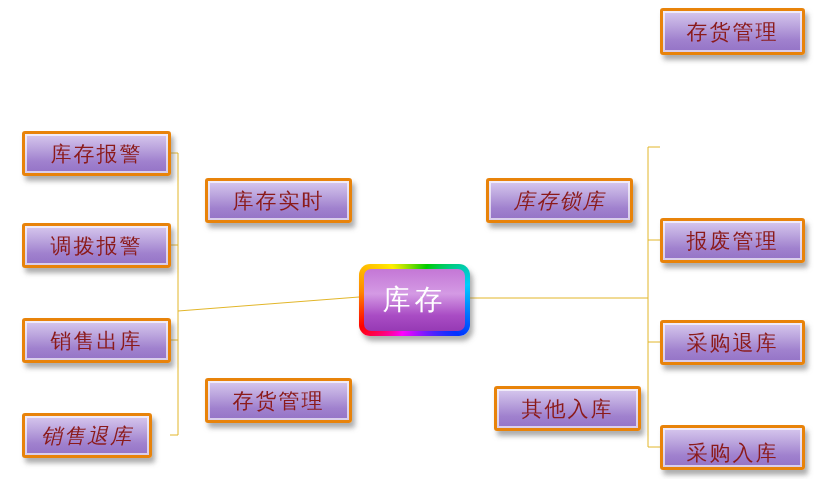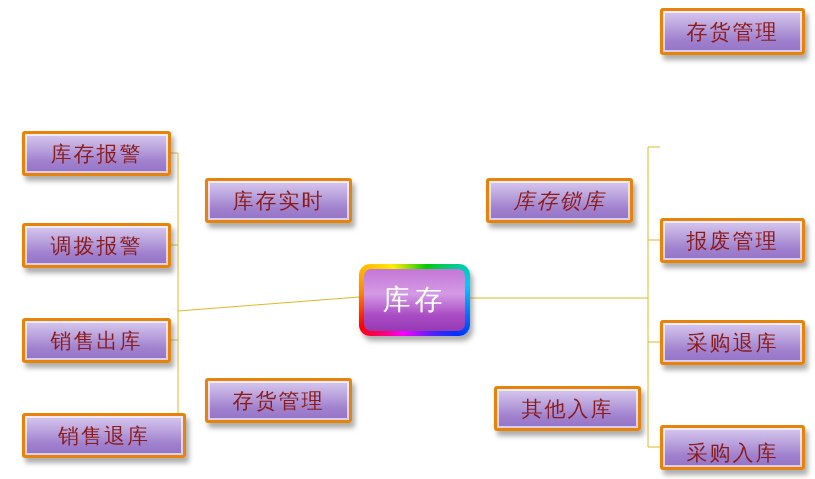--- a/index.html
+++ b/index.html
@@ -100,21 +100,21 @@
   </div>
 
   <div class="node" style="left:22px; top:223px; width:149px; height:45px;">
     <span class="node-label">调拨报警</span>
   </div>
 
   <div class="node" style="left:22px; top:318px; width:149px; height:45px;">
     <span class="node-label">销售出库</span>
   </div>
 
-  <div class="node" style="left:22px; top:413px; width:164px; height:45px;">
+  <div class="node" style="left:22px; top:413px; width:130px; height:45px;font-style:italic;">
     <span class="node-label">销售退库</span>
   </div>
 
   <div class="node" style="left:205px; top:178px; width:147px; height:45px;text-align:center;">
     <span class="node-label">库存实时</span>
   </div>
 
   <div class="node" style="left:205px; top:378px; width:147px; height:45px;">
     <span class="node-label">存货管理</span>
   </div>

